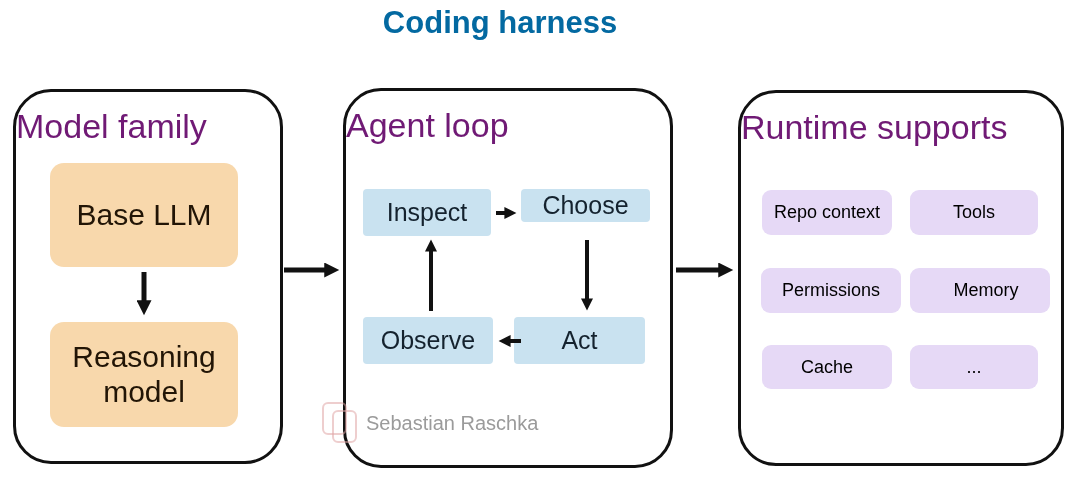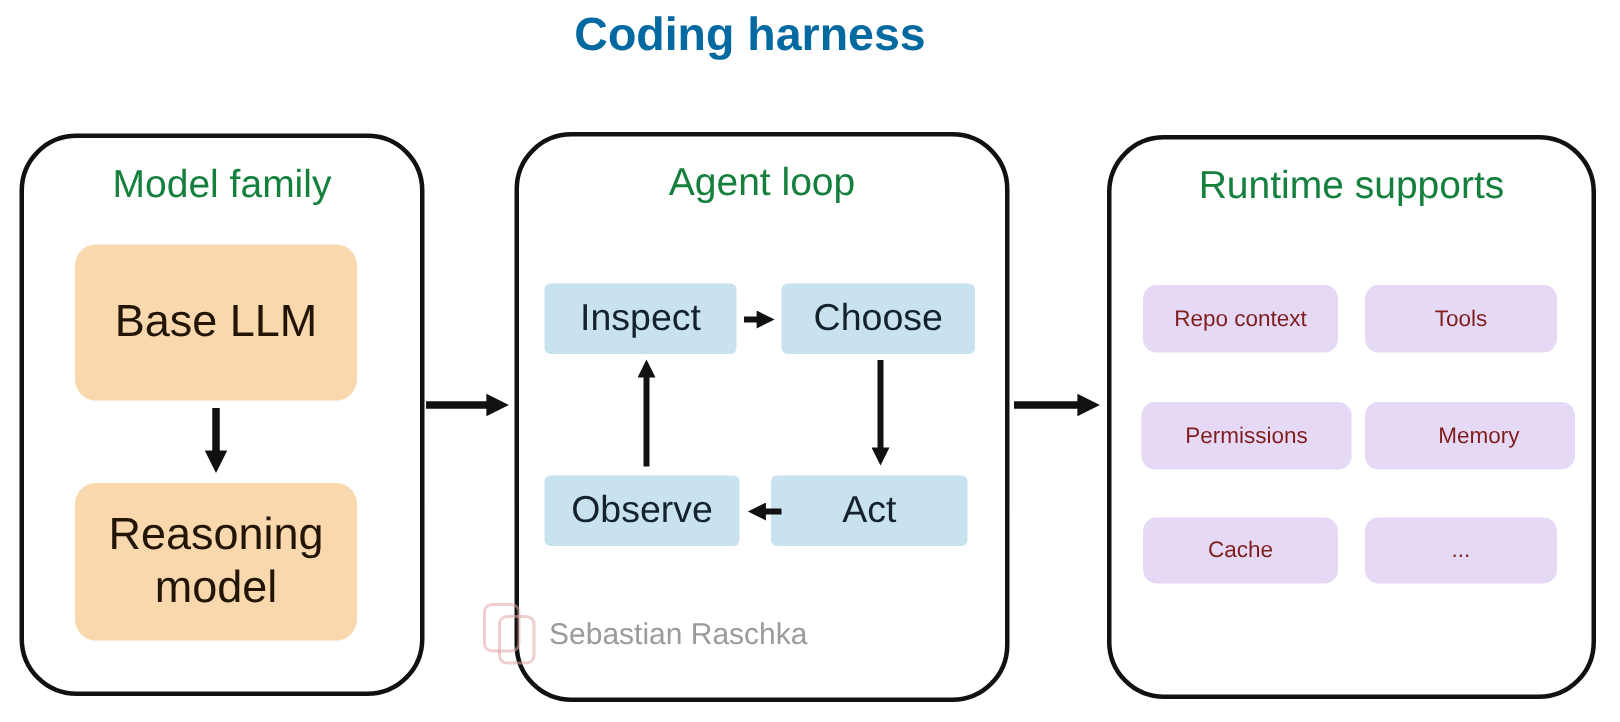--- a/index.html
+++ b/index.html
@@ -12,37 +12,37 @@
     font-size:31px; font-weight:700; color:#0369a1; white-space:nowrap;
   }
   .panel {
     position:absolute; background:#ffffff; box-sizing:border-box;
     border:3px solid var(--ink); border-radius:38px;
   }
   .panel-1 { left:13px;  top:89px; width:270px; height:375px; }
   .panel-2 { left:343px; top:88px; width:330px; height:380px; }
   .panel-3 { left:738px; top:90px; width:326px; height:376px; }
   .panel-title {
-    position:absolute; top:15px; left:0; width:100%; text-align:center;
-    font-size:26px; font-weight:400; color:#15803d; white-space:nowrap;
+    position:absolute; top:15px; left:0; width:100%; 
+    font-size:34px; font-weight:400; color:#701a75; white-space:nowrap;
   }
   .node {
     position:absolute; display:flex; align-items:center; justify-content:center;
     text-align:center; line-height:1.15;
   }
   .node-orange { background:var(--orange); border-radius:14px; font-size:30px; color:#221506; }
   .node-blue   { background:var(--blue);   border-radius:4px; font-size:25px; color:#14222e; }
-  .node-purple { background:var(--purple); border-radius:9px;  font-size:15px; color:#7f1d1d;text-align:right; }
+  .node-purple { background:var(--purple); border-radius:9px;  font-size:18px; color:#000000;text-align:right; }
 
   
   .n-base      { left:34px;  top:71px;  width:188px; height:104px; }
   .n-reasoning { left:34px;  top:230px; width:188px; height:105px; padding:0 23px; box-sizing:border-box; }
   
   .n-inspect { left:17px;  top:98px;  width:128px; height:47px; }
-  .n-choose  { left:175px; top:98px;  width:129px; height:47px; }
+  .n-choose  { left:175px; top:98px;  width:129px; height:33px; }
   .n-observe { left:17px;  top:226px; width:130px; height:47px; }
   .n-act     { left:168px; top:226px; width:131px; height:47px; }
   
   .n-repo  { left:21px;  top:97px;  width:130px; height:45px; }
   .n-tools { left:169px; top:97px;  width:128px; height:45px; }
   .n-perms { left:20px;  top:175px; width:140px; height:45px; }
   .n-mem   { left:169px; top:175px; width:128px; height:45px;padding-left:12px; }
   .n-cache { left:21px;  top:252px; width:130px; height:44px; }
   .n-dots  { left:169px; top:252px; width:128px; height:44px; }
 

